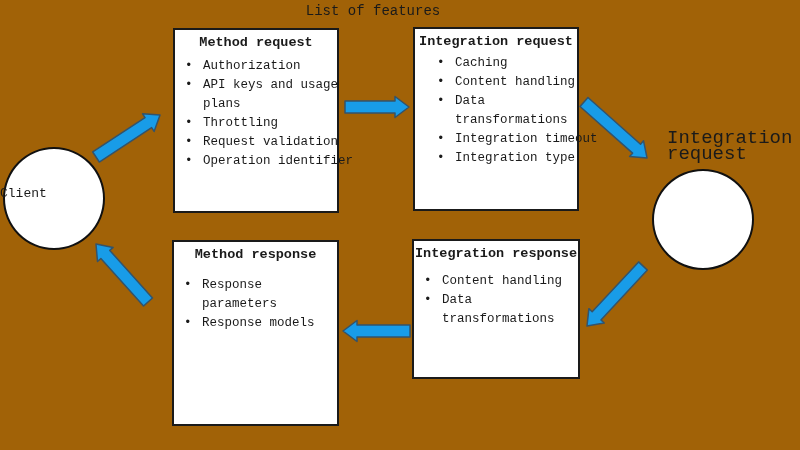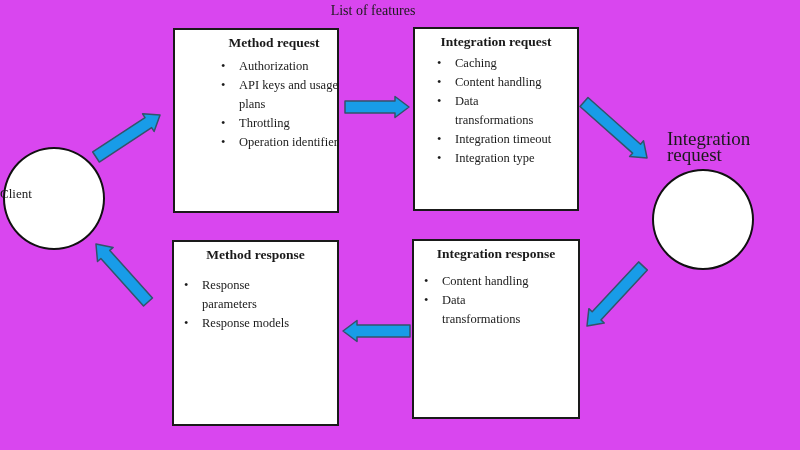--- a/index.html
+++ b/index.html
@@ -1,31 +1,31 @@
 <!DOCTYPE html>
 <html><head>
 <meta charset="utf-8">
 <style>
   html,body { margin:0; padding:0; background:#ffffff; }
   #canvas {
-    position:relative; width:800px; height:450px; background:#d946ef;
-    font-family:Liberation Serif, serif; color:#1a1a1a; overflow:hidden;
+    position:relative; width:800px; height:450px; background:#a16207;
+    font-family:Liberation Mono, monospace; color:#1a1a1a; overflow:hidden;
   }
   .diagram-title {
     position:absolute; left:298px; top:3px; width:150px; text-align:center;
     font-size:14px; font-weight:500;
   }
   .box {
     position:absolute; background:#ffffff; border:2px solid #1a1a1a;
     box-sizing:border-box;
   }
-  #box-method-request      { left:173px; top:28px;  width:166px; height:185px;padding-left:36px; }
+  #box-method-request      { left:173px; top:28px;  width:166px; height:185px; }
   #box-integration-request { left:413px; top:27px;  width:166px; height:184px; }
   #box-method-response     { left:172px; top:240px; width:167px; height:186px; }
-  #box-integration-response{ left:412px; top:239px; width:168px; height:180px; }
+  #box-integration-response{ left:412px; top:239px; width:168px; height:140px; }
   .box-title {
     margin-top:4px; text-align:center; font-weight:bold; font-size:13.5px;
     line-height:17px;
   }
   ul.bullets { margin:6px 0 0 0; padding:0 2px 0 10px; list-style:none; }
   #box-integration-request ul.bullets { margin-top:4px;margin-left:12px; }
   #box-method-response ul.bullets { margin-top:13px; }
   #box-integration-response ul.bullets { margin-top:10px; }
   .bullets li { display:flex; font-size:12.5px; line-height:19px; }
   .bullet-dot { flex:none; width:18px; }
@@ -102,20 +102,26 @@
       </li>
       <li>
         <span class="bullet-dot"></span>
         <span class="txt">
             <span class="ln">Throttling</span>
           </span>
       </li>
       <li>
         <span class="bullet-dot"></span>
         <span class="txt">
+            <span class="ln">Request validation</span>
+          </span>
+      </li>
+      <li>
+        <span class="bullet-dot"></span>
+        <span class="txt">
             <span class="ln">Operation identifier</span>
           </span>
       </li>
     </ul>
   </div>
 
   <div class="box" id="box-integration-request">
     <div class="box-title">Integration request</div>
     <ul class="bullets">
       <li>

